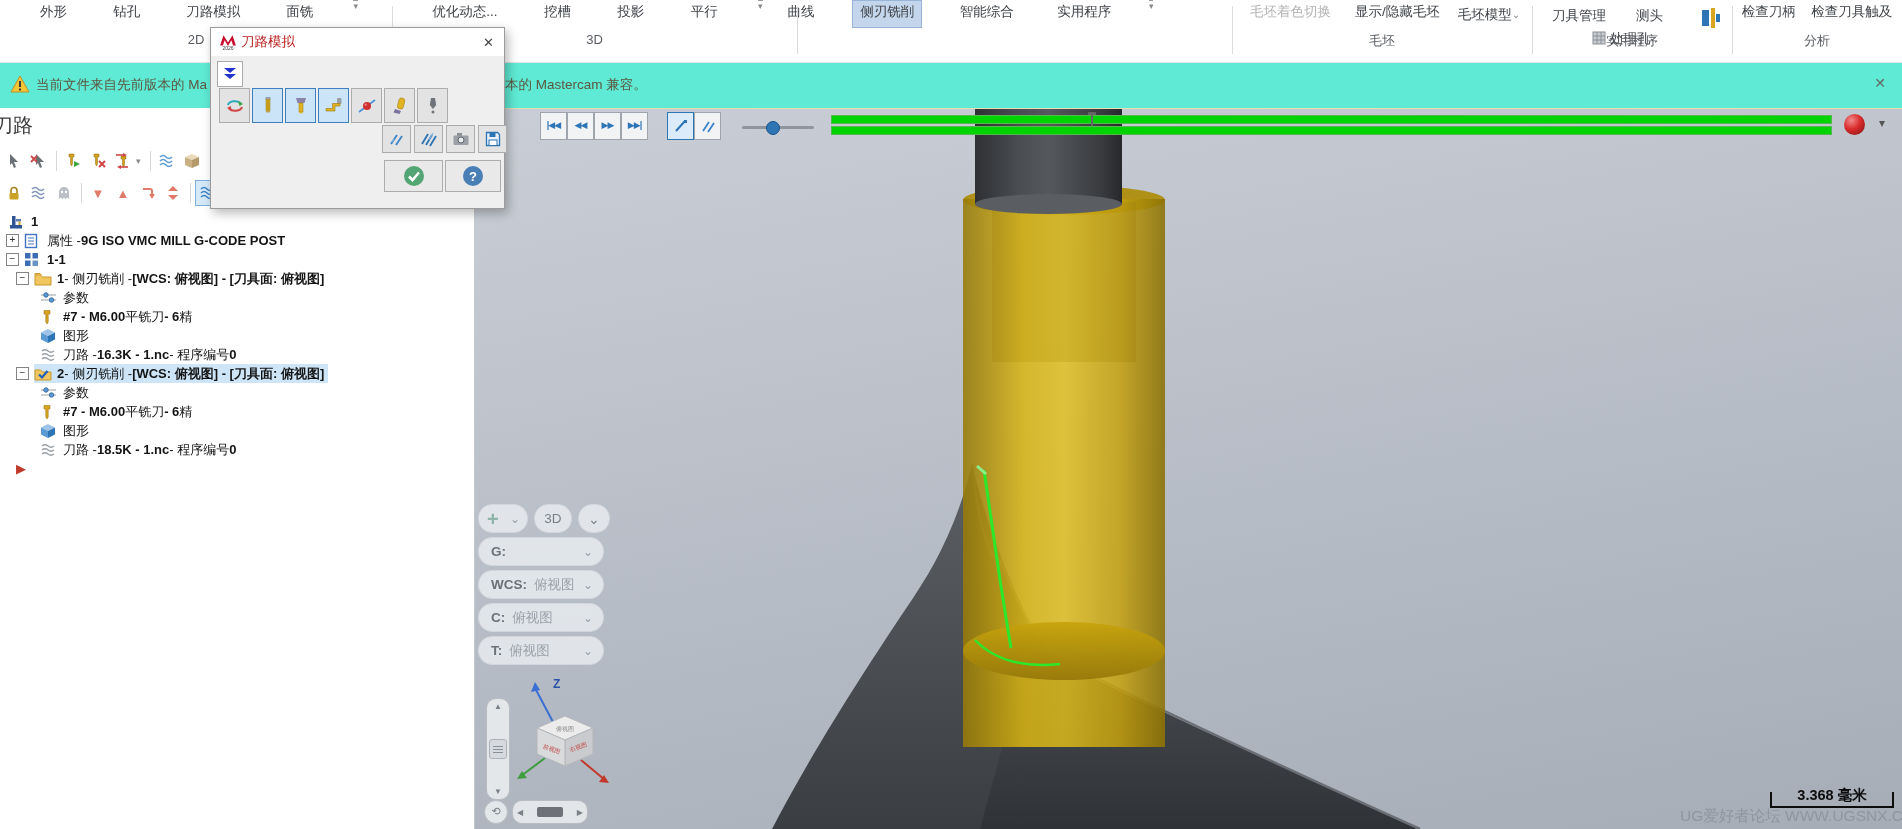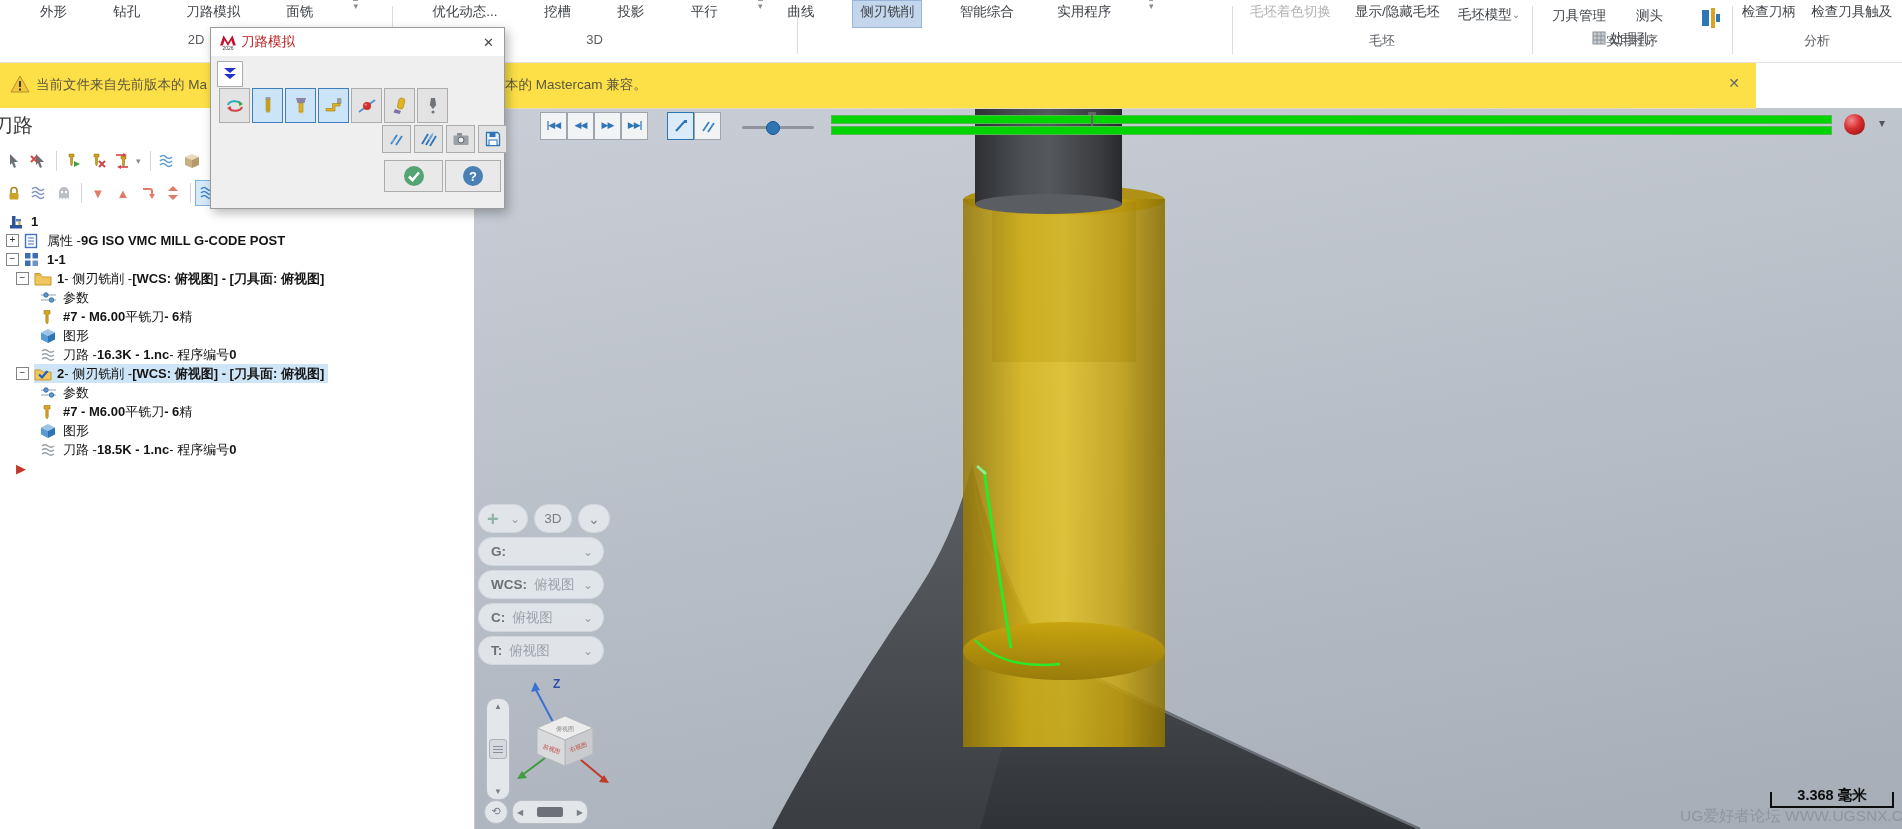--- a/index.html
+++ b/index.html
@@ -18,21 +18,21 @@
   .rdrop{font-size:9px;color:#8A8A8A;border-top:1px solid #9a9a9a;line-height:8px;padding-top:1px;}
   .rsep{position:absolute;top:6px;width:1px;height:48px;background:#DCDCDC;}
   .chevbelow{display:flex;flex-direction:row;align-items:center;line-height:13px;}
   .chevbelow .cv{font-size:10px;color:#8A8A8A;}
   #g5 .r1{flex-direction:column;justify-content:flex-start;align-items:flex-start;padding-left:14px;height:56px;}
   #g5 .l1{display:flex;gap:18px;margin-top:4px;}
   #g5 .l2{display:flex;align-items:center;gap:4px;margin-top:2px;margin-left:46px;}
   #g5 .bigico{position:absolute;right:10px;top:6px;}
 
   
-  #warnbar{position:absolute;left:0;top:63px;width:1756px;height:45px;background:#fde047;border-bottom:1px solid #E6DDB5;z-index:2;}
+  #warnbar{position:absolute;left:0;top:63px;width:1902px;height:45px;background:#5eead4;border-bottom:1px solid #E6DDB5;z-index:2;}
   #warnbar .wtext{position:absolute;top:13px;font-size:13.5px;color:#5C5740;}
   #warn-close{position:absolute;right:16px;top:12px;font-size:14px;color:#666;cursor:default;}
 
   
   #viewport{position:absolute;left:474px;top:108px;width:1428px;height:721px;
     background:linear-gradient(170deg,#C9CED6 0%,#B6BCC5 55%,#A6ADB7 100%);z-index:1;overflow:hidden;}
   #viewport svg.scene{position:absolute;left:0;top:0;}
   
   #tool-top{position:absolute;left:489px;top:77px;width:202px;height:30px;border-radius:50%;background:#AD8E0C;opacity:.95;}
   #tool-body{position:absolute;left:489px;top:91px;width:202px;height:548px;

